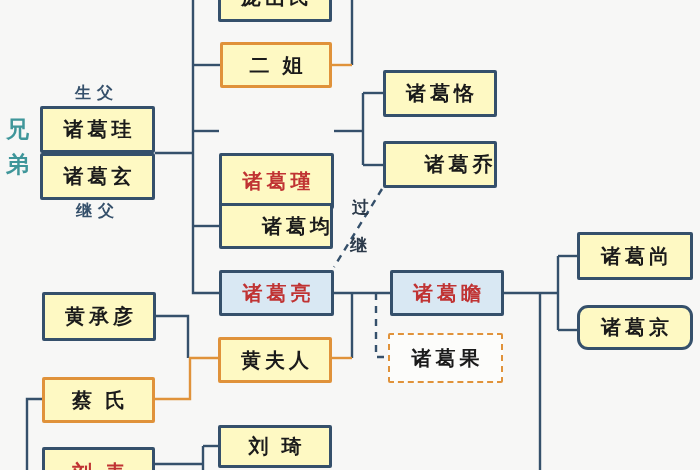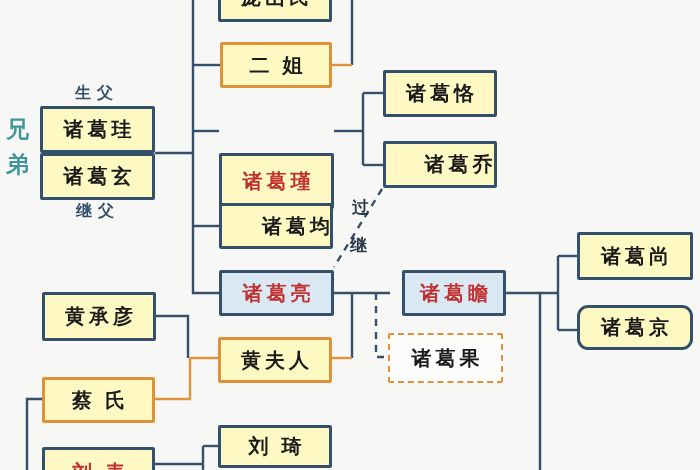--- a/index.html
+++ b/index.html
@@ -77,21 +77,21 @@
   <div id="nodes">
       <div class="node solid-dark" style="left: 218px; top: -28px; width: 114px; height: 50px; letter-spacing: 4px; text-indent: 4px;">庞山民</div>
       <div class="node solid-orange" style="left: 220px; top: 42px; width: 112px; height: 46px; letter-spacing: 13px; text-indent: 13px;">二姐</div>
       <div class="node solid-dark" style="left: 40px; top: 106px; width: 115px; height: 47px; letter-spacing: 4px; text-indent: 4px;">诸葛珪</div>
       <div class="node solid-dark" style="left: 40px; top: 153px; width: 115px; height: 47px; letter-spacing: 4px; text-indent: 4px;">诸葛玄</div>
       <div class="node solid-dark text-red" style="left: 219px; top: 109px; width: 115px; height: 56px; letter-spacing: 4px; text-indent: 4px; margin-top: 44px;">诸葛瑾</div>
       <div class="node solid-dark" style="left: 383px; top: 70px; width: 114px; height: 47px; letter-spacing: 4px; text-indent: 4px;">诸葛恪</div>
       <div class="node solid-dark" style="left: 383px; top: 141px; width: 114px; height: 47px; letter-spacing: 4px; text-indent: 4px; padding-left: 37px;">诸葛乔</div>
       <div class="node solid-dark" style="left: 219px; top: 203px; width: 114px; height: 46px; letter-spacing: 4px; text-indent: 4px; padding-left: 40px;">诸葛均</div>
       <div class="node solid-dark-fill text-red" style="left: 219px; top: 270px; width: 115px; height: 46px; letter-spacing: 4px; text-indent: 4px;">诸葛亮</div>
-      <div class="node solid-dark-fill text-red" style="left: 390px; top: 270px; width: 104px; height: 46px; letter-spacing: 4px; text-indent: 4px; margin-left: 12px;">诸葛瞻</div>
+      <div class="node solid-dark-fill text-red" style="left: 390px; top: 270px; width: 114px; height: 46px; letter-spacing: 4px; text-indent: 4px;">诸葛瞻</div>
       <div class="node dashed-orange" style="left: 388px; top: 333px; width: 115px; height: 50px; letter-spacing: 4px; text-indent: 4px;">诸葛果</div>
       <div class="node solid-dark" style="left: 577px; top: 232px; width: 116px; height: 48px; letter-spacing: 4px; text-indent: 4px;">诸葛尚</div>
       <div class="node solid-dark" style="left: 577px; top: 305px; width: 116px; height: 45px; letter-spacing: 4px; text-indent: 4px; border-radius: 11px;">诸葛京</div>
       <div class="node solid-dark" style="left: 42px; top: 292px; width: 114px; height: 49px; letter-spacing: 4px; text-indent: 4px;">黄承彦</div>
       <div class="node solid-orange" style="left: 42px; top: 377px; width: 113px; height: 46px; letter-spacing: 13px; text-indent: 13px;">蔡氏</div>
       <div class="node solid-orange" style="left: 218px; top: 337px; width: 114px; height: 46px; letter-spacing: 4px; text-indent: 4px;">黄夫人</div>
       <div class="node solid-dark text-red" style="left: 42px; top: 447px; width: 113px; height: 50px; letter-spacing: 13px; text-indent: 13px;">刘表</div>
       <div class="node solid-dark" style="left: 218px; top: 425px; width: 114px; height: 43px; letter-spacing: 13px; text-indent: 13px;">刘琦</div>
     </div>
 

